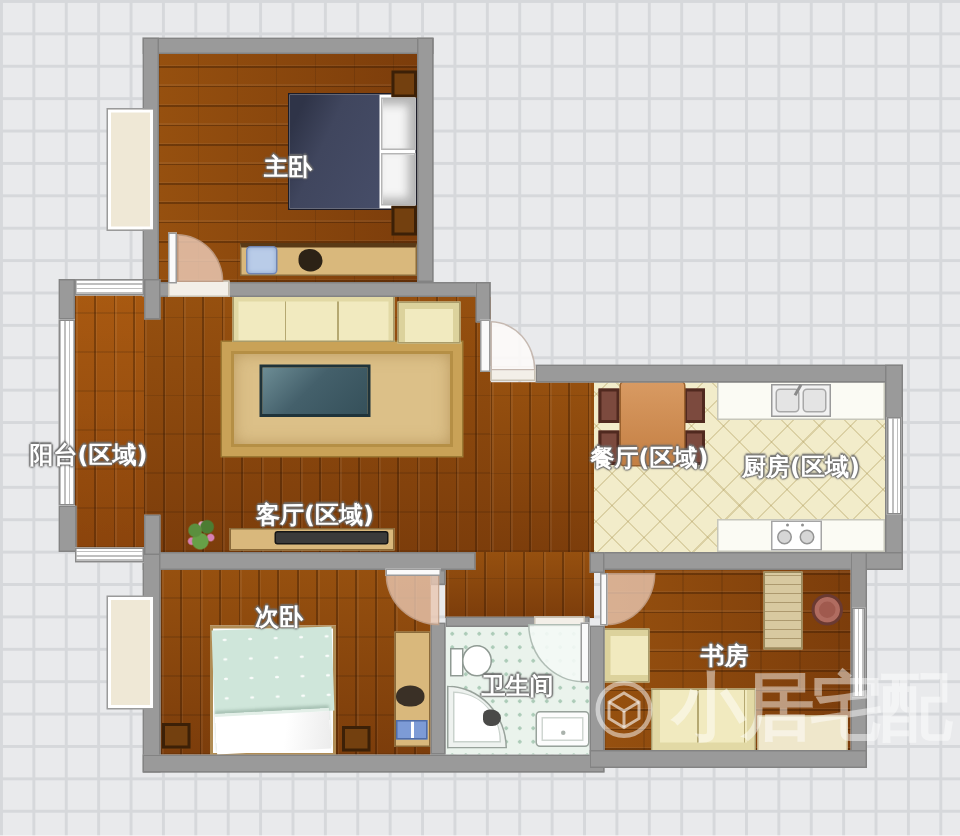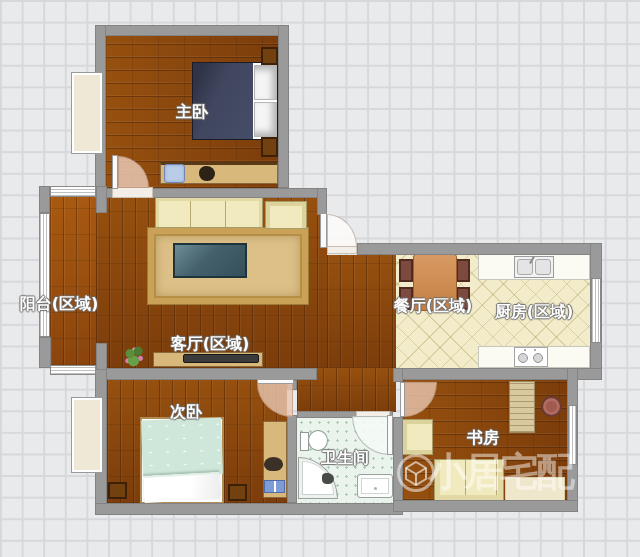--- a/index.html
+++ b/index.html
@@ -169,15 +169,15 @@
 
   <div class="abs watermark" style="left:397px;top:454px;width:38px;height:38px;border:3px solid rgba(255,255,255,.5);border-radius:50%;">
     <svg width="32" height="32" viewBox="0 0 32 32" style="position:absolute;left:0;top:0;">
       <g fill="none" stroke="rgba(255,255,255,.6)" stroke-width="2">
         <polygon points="16,5 26,11 26,22 16,28 6,22 6,11"></polygon>
         <polyline points="6,11 16,17 26,11"></polyline>
         <line x1="16" y1="17" x2="16" y2="28"></line>
       </g>
     </svg>
   </div>
-  <div class="abs watermark" style="left:428px;top:447px;font-size:39px;font-weight:bold;letter-spacing:-3px;line-height:50px;white-space:nowrap;">小居宅配</div>
+  <div class="abs watermark" style="left:448px;top:447px;font-size:49px;font-weight:bold;letter-spacing:-3px;line-height:50px;white-space:nowrap;">小居宅配</div>
 
 </div>
 
 </body></html>

